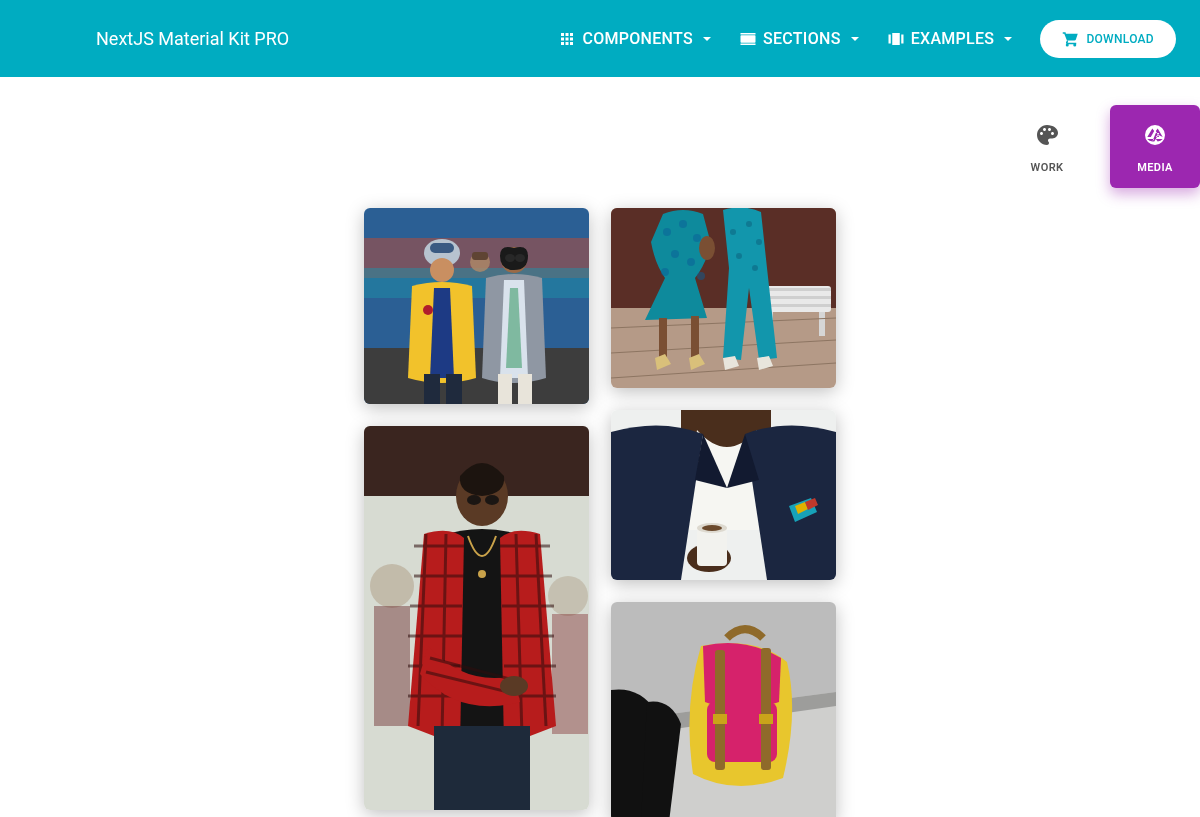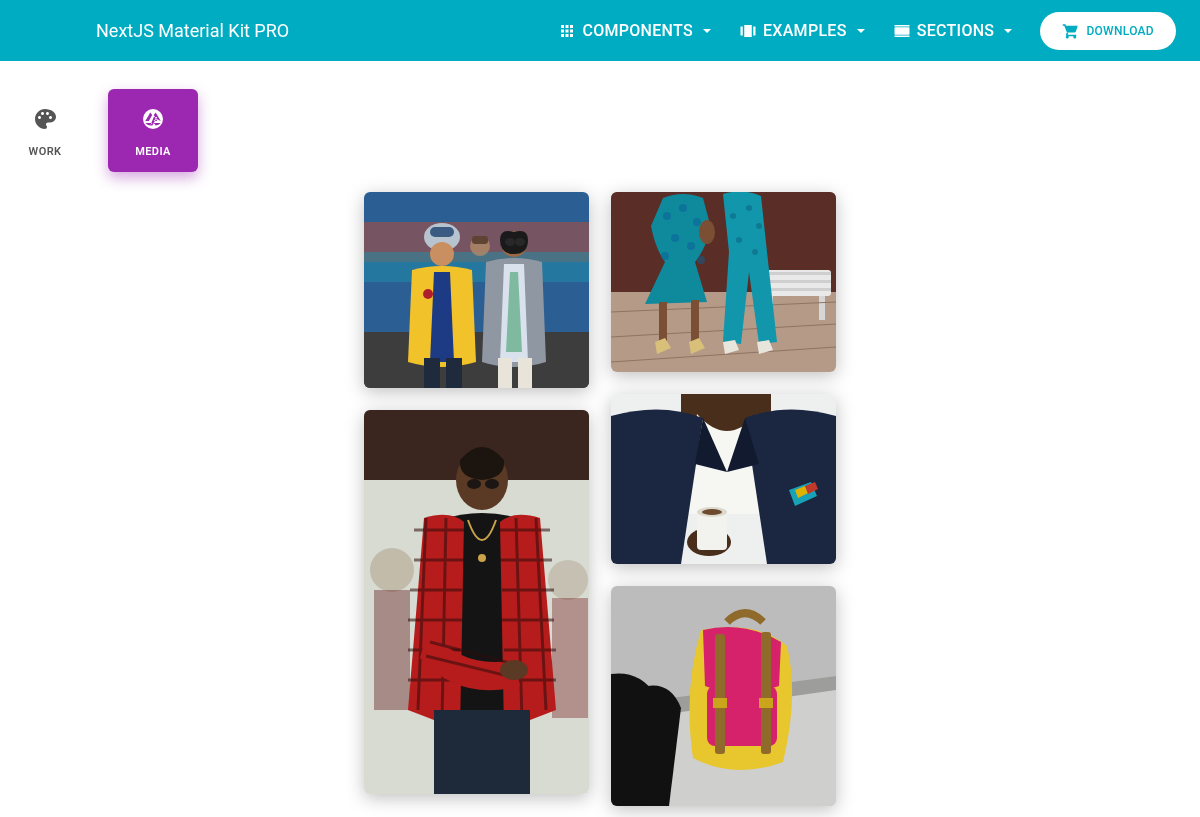--- a/index.html
+++ b/index.html
@@ -1,21 +1,21 @@
 <!DOCTYPE html>
 <html><head>
 <meta charset="utf-8">
 <style>
   * { box-sizing: border-box; margin: 0; padding: 0; }
   body { font-family: "Roboto", "Helvetica Neue", Arial, sans-serif; background: #fff; color: #3c4858; width: 1200px; }
 
   
   .header {
     background: #00acc1;
-    height: 61px;
+    height: 77px;
     display: flex;
     align-items: center;
     padding: 0 24px 0 96px;
     color: #fff;
   }
   .brand { font-size: 18px; font-weight: 400; }
   .nav { margin-left: auto; display: flex; align-items: center; gap: 4px; }
   .nav-item {
     display: flex; align-items: center; gap: 6px;
     padding: 8px 12px;
@@ -38,21 +38,21 @@
     border-radius: 30px;
     padding: 10px 22px;
     display: flex; align-items: center; gap: 6px;
     font-size: 12px; font-weight: 500; letter-spacing: .3px;
     margin-left: 12px;
     cursor: pointer;
   }
   .download-btn svg { width: 18px; height: 18px; fill: #00acc1; }
 
   
-  .tabs-wrap { display: flex; justify-content: flex-start; margin-top: 28px; }
+  .tabs-wrap { display: flex; justify-content: flex-end; margin-top: 28px; }
   .tabs { display: flex; gap: 18px; }
   .tab {
     width: 90px;
     border-radius: 6px;
     display: flex; flex-direction: column; align-items: center; justify-content: center;
     gap: 14px;
     padding: 18px 6px 14px;
     color: #555;
     font-size: 11px; font-weight: 600; letter-spacing: .4px;
     text-transform: uppercase;
@@ -94,31 +94,31 @@
     <div class="nav-item">
       <svg viewBox="0 0 24 24">
           <path d="M4 4h4v4H4V4zm6 0h4v4h-4V4zm6 0h4v4h-4V4zM4 10h4v4H4v-4zm6 0h4v4h-4v-4zm6 0h4v4h-4v-4zM4 16h4v4H4v-4zm6 0h4v4h-4v-4zm6 0h4v4h-4v-4z"></path>
         </svg>
       <span>COMPONENTS</span>
       <span class="caret"></span>
     </div>
 
     <div class="nav-item">
       <svg viewBox="0 0 24 24">
+          <path d="M2 4h20v2H2V4zm0 14h20v2H2v-2zm1-11h18a1 1 0 0 1 1 1v8a1 1 0 0 1-1 1H3a1 1 0 0 1-1-1V8a1 1 0 0 1 1-1z"></path>
+        </svg>
+      <span>SECTIONS</span>
+      <span class="caret"></span>
+    </div>
+
+    <div class="nav-item">
+      <svg viewBox="0 0 24 24">
           <path d="M7 4h10v16H7V4zM2 6h3v12H2V6zm17 0h3v12h-3V6z"></path>
         </svg>
       <span>EXAMPLES</span>
-      <span class="caret"></span>
-    </div>
-
-    <div class="nav-item">
-      <svg viewBox="0 0 24 24">
-          <path d="M2 4h20v2H2V4zm0 14h20v2H2v-2zm1-11h18a1 1 0 0 1 1 1v8a1 1 0 0 1-1 1H3a1 1 0 0 1-1-1V8a1 1 0 0 1 1-1z"></path>
-        </svg>
-      <span>SECTIONS</span>
       <span class="caret"></span>
     </div>
 
     <div class="download-btn">
       <svg viewBox="0 0 24 24">
           <path d="M7 18a2 2 0 1 0 0 4 2 2 0 0 0 0-4zm10 0a2 2 0 1 0 0 4 2 2 0 0 0 0-4zM7.2 14h9.4a2 2 0 0 0 1.9-1.4L21 5H5.2l-.5-2H1v2h2l3.6 9-1.3 2.4A2 2 0 0 0 7 19h12v-2H7.4l.8-1.5-.99-1.5z"></path>
         </svg>
       <span>DOWNLOAD</span>
     </div>
   </div>

